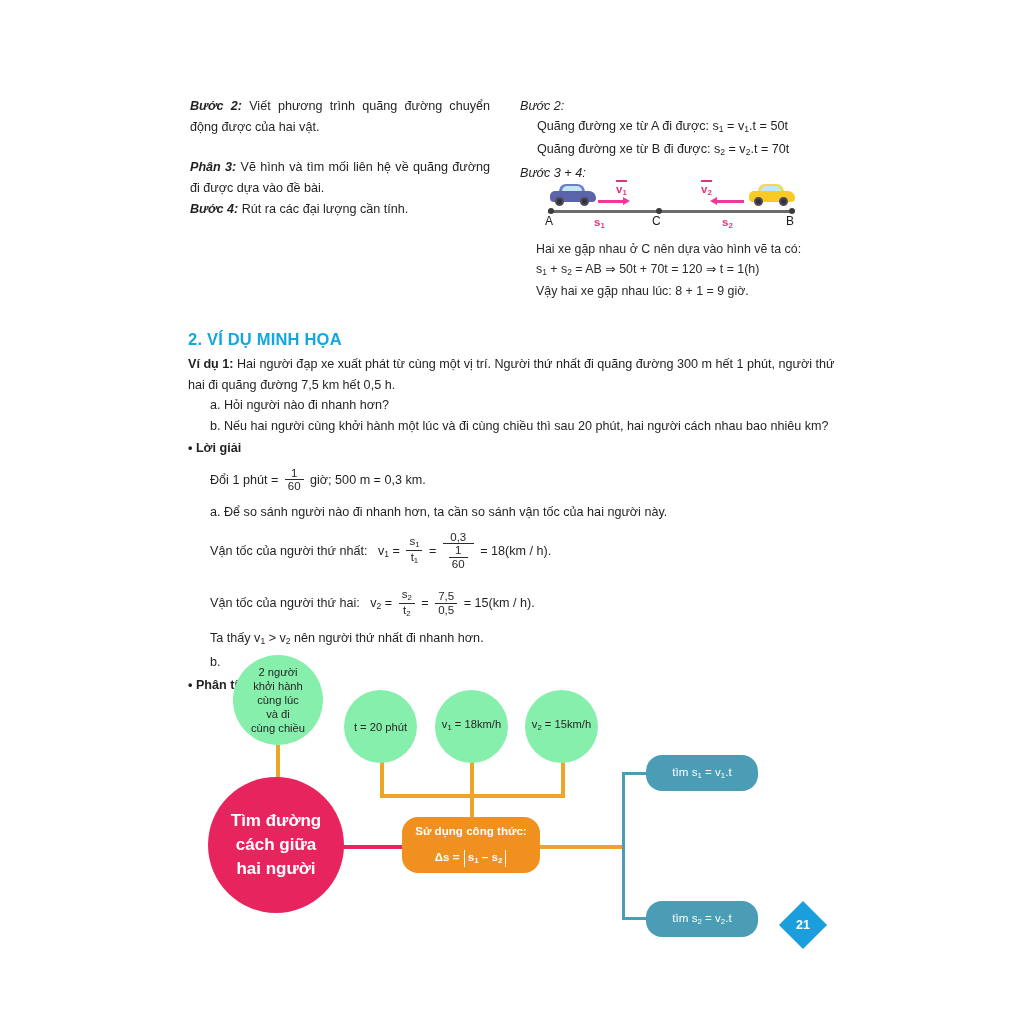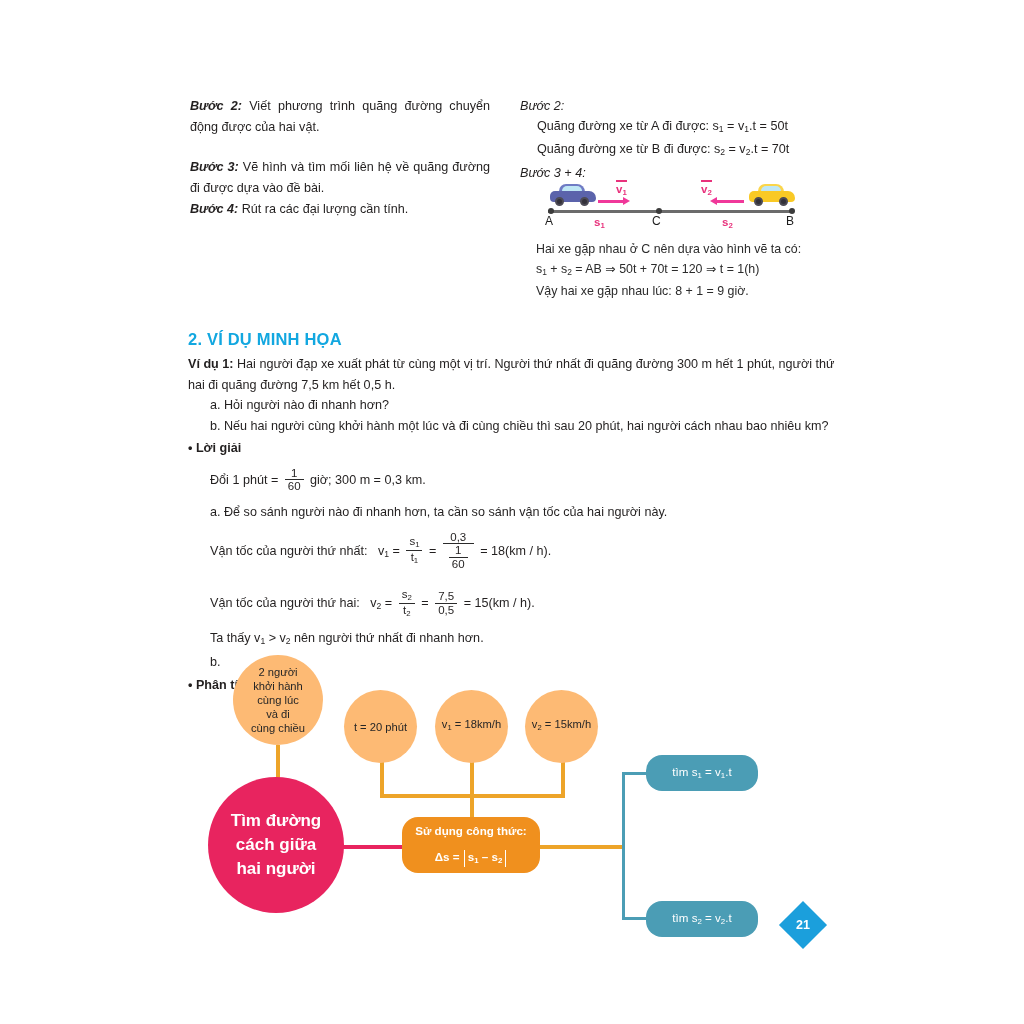--- a/index.html
+++ b/index.html
@@ -66,21 +66,21 @@
   .frac{display:inline-block;vertical-align:middle;text-align:center;line-height:1.08;margin:0 3px;
         position:relative;top:-1px;font-size:11.5px;}
   .frac .num{display:block;padding:0 3px;}
   .frac .den{display:block;border-top:1.2px solid #2b2b2b;padding:0 3px;}
   .eqline{font-size:12.6px;white-space:nowrap;}
 
   
   #mindmap{position:absolute;left:180px;top:645px;width:680px;height:290px;}
   .mm-circle{position:absolute;border-radius:50%;display:flex;align-items:center;justify-content:center;
       text-align:center;box-sizing:border-box;}
-  .yel{background:#fdba74;color:#262626;font-size:11.2px;line-height:14px;}
+  .yel{background:#86efac;color:#262626;font-size:11.2px;line-height:14px;}
   .pink{background:#e8245f;color:#ffffff;font-weight:bold;font-size:17px;line-height:24px;}
   .mm-box{position:absolute;border-radius:16px;display:flex;align-items:center;justify-content:center;
       text-align:center;box-sizing:border-box;}
   .org{background:#f0901e;color:#ffffff;font-size:11.6px;line-height:16px;font-weight:bold;}
   .teal{background:#4b9db5;color:#ffffff;font-size:11.6px;}
   .conn{position:absolute;background:#eda429;}
   .conn-pink{position:absolute;background:#e8245f;}
   .conn-teal{position:absolute;background:#4b9db5;}
   .absbar{display:inline-block;border-left:1.3px solid currentColor;border-right:1.3px solid currentColor;
      padding:0 3px;margin:0 1px;line-height:1.25;}
@@ -96,21 +96,21 @@
 <body>
 
 <div class="page">
 
   <div id="col-left">
     <p>
       <span class="it bold">Bước 2:</span><span> Viết phương trình quãng đường chuyển động được của hai vật.</span>
     </p>
     <div class="spacer"></div>
     <p>
-      <span class="it bold">Bước 3:</span><span> Vẽ hình và tìm mối liên hệ về quãng đường đi được dựa vào đề bài.</span>
+      <span class="it bold">Phân 3:</span><span> Vẽ hình và tìm mối liên hệ về quãng đường đi được dựa vào đề bài.</span>
     </p>
     <p>
       <span class="it bold">Bước 4:</span><span> Rút ra các đại lượng cần tính.</span>
     </p>
   </div>
 
   <div id="col-right">
     <p class="it">Bước 2:</p>
     <p class="indent">
       <span>Quãng đường xe từ A đi được: s</span><sub>1</sub><span> = v</span><sub>1</sub><span>.t = 50t</span>
@@ -169,21 +169,21 @@
 
   <div id="body-block">
     <p>
       <span class="bold">Ví dụ 1:</span><span> Hai người đạp xe xuất phát từ cùng một vị trí. Người thứ nhất đi quãng đường 300 m hết 1 phút, người thứ hai đi quãng đường 7,5 km hết 0,5 h.</span>
     </p>
     <p class="ind1">a. Hỏi người nào đi nhanh hơn?</p>
     <p class="ind1">b. Nếu hai người cùng khởi hành một lúc và đi cùng chiều thì sau 20 phút, hai người cách nhau bao nhiêu km?</p>
     <p class="bold" style="margin-top:2px;">• Lời giải</p>
 
     <p class="ind1" style="margin-top:9px;">
-      <span>Đổi 1 phút = </span><span class="frac"><span class="num">1</span><span class="den">60</span></span><span> giờ; 300 m = 0,3 km.</span>
+      <span>Đổi 1 phút = </span><span class="frac"><span class="num">1</span><span class="den">60</span></span><span> giờ; 500 m = 0,3 km.</span>
     </p>
 
     <p class="ind1" style="margin-top:9px;">a. Để so sánh người nào đi nhanh hơn, ta cần so sánh vận tốc của hai người này.</p>
 
     <p class="ind1" style="margin-top:9px;">
       <span>Vận tốc của người thứ nhất:</span>&nbsp;&nbsp;
       <span class="eqline">
         <span>v</span><sub>1</sub><span> = </span><span class="frac"><span class="num"><span>s</span><sub>1</sub></span><span class="den"><span>t</span><sub>1</sub></span></span><span> = </span><span class="frac"><span class="num">0,3</span><span class="den"><span class="frac" style="top:0;"><span class="num">1</span><span class="den">60</span></span></span></span><span> = 18(km / h).</span>
       </span>
     </p>

